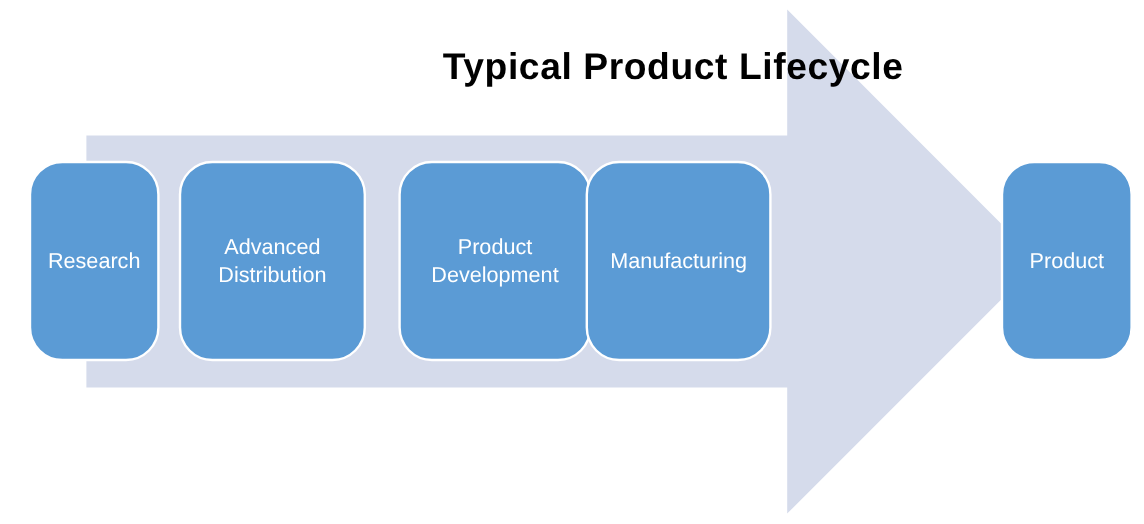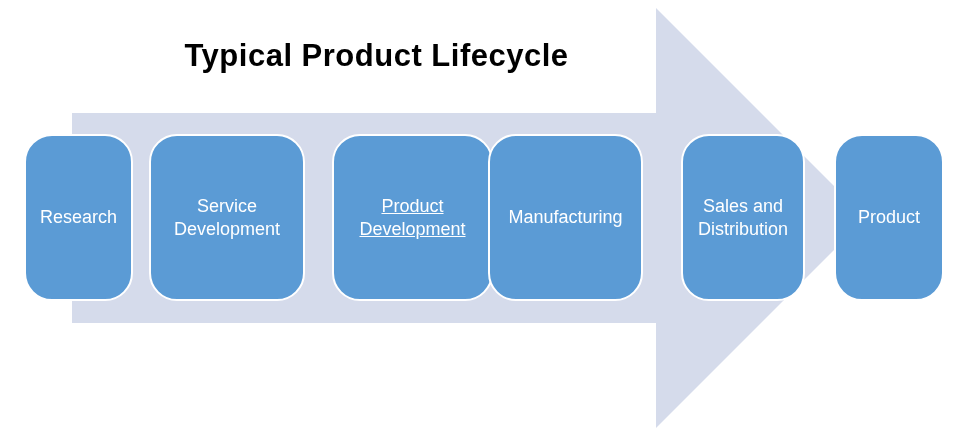--- a/index.html
+++ b/index.html
@@ -16,21 +16,21 @@
   .arrow-svg {
     position: absolute;
     left: 0; top: 0;
     width: 953px; height: 437px;
   }
   .arrow-svg polygon { fill: var(--arrow_fill, #D5DBEB); }
 
   .title, .subtitle {
     position: absolute;
     margin: 0;
-    text-align: center;
+    text-align: right;
     font-weight: bold;
     font-size: 31px;
     letter-spacing: 0.5px;
     color: var(--title_text, #000000);
     white-space: nowrap;
   }
   .title    { top: 38px;  left: 0px; width: 753px; }
   .subtitle { top: 352px; left: 8px; width: 753px; }
 
   .stage {
@@ -47,54 +47,51 @@
     text-align: center;
     color: var(--stage_text, #ffffff);
     font-size: 18px;
     line-height: 1.25;
     padding: 6px;
   }
   .stage .stage-label { display: block; }
 
   .b1 { left: 24px;  width: 109px; }
   .b2 { left: 149px; width: 156px; }
-  .b3 { left: 332px; width: 161px; text-decoration: underline; }
+  .b3 { left: 332px; width: 161px; }
   .b4 { left: 488px; width: 155px; }
   .b5 { left: 681px; width: 124px; }
   .b6 { left: 834px; width: 110px; }
 </style>
 </head>
 <body>
 
 <div class="canvas">
 
   <svg class="arrow-svg" viewBox="0 0 953 437" aria-hidden="true">
     <polygon points="72,113 656,113 656,8 866,218 656,428 656,323 72,323"></polygon>
   </svg>
 
   <h1 class="title">Typical Product Lifecycle</h1>
 
   <div class="stage b1">
     <span class="stage-label">Research</span>
   </div>
 
   <div class="stage b2">
-    <span class="stage-label">Service Development</span>
+    <span class="stage-label">Advanced Distribution</span>
   </div>
 
   <div class="stage b3">
     <span class="stage-label">Product Development</span>
   </div>
 
   <div class="stage b4">
     <span class="stage-label">Manufacturing</span>
   </div>
 
-  <div class="stage b5">
-    <span class="stage-label">Sales and Distribution</span>
-  </div>
 
   <div class="stage b6">
     <span class="stage-label">Product</span>
   </div>
 
 
 </div>
 
 </body></html>

